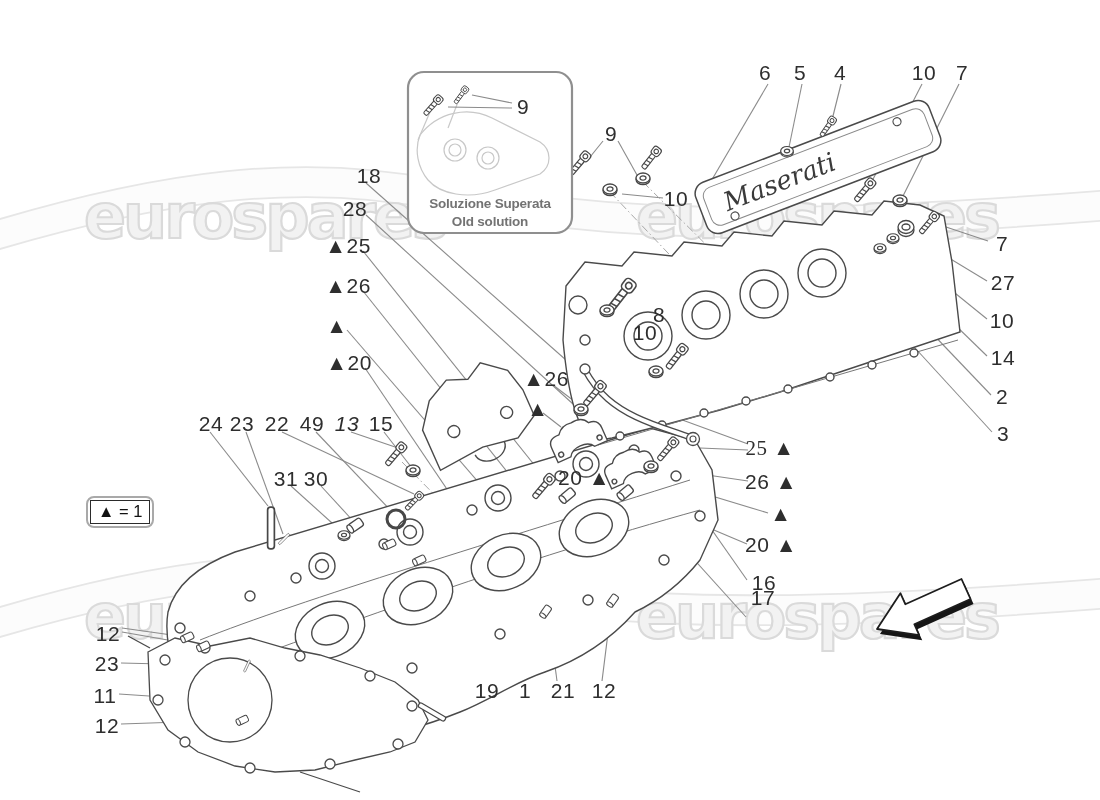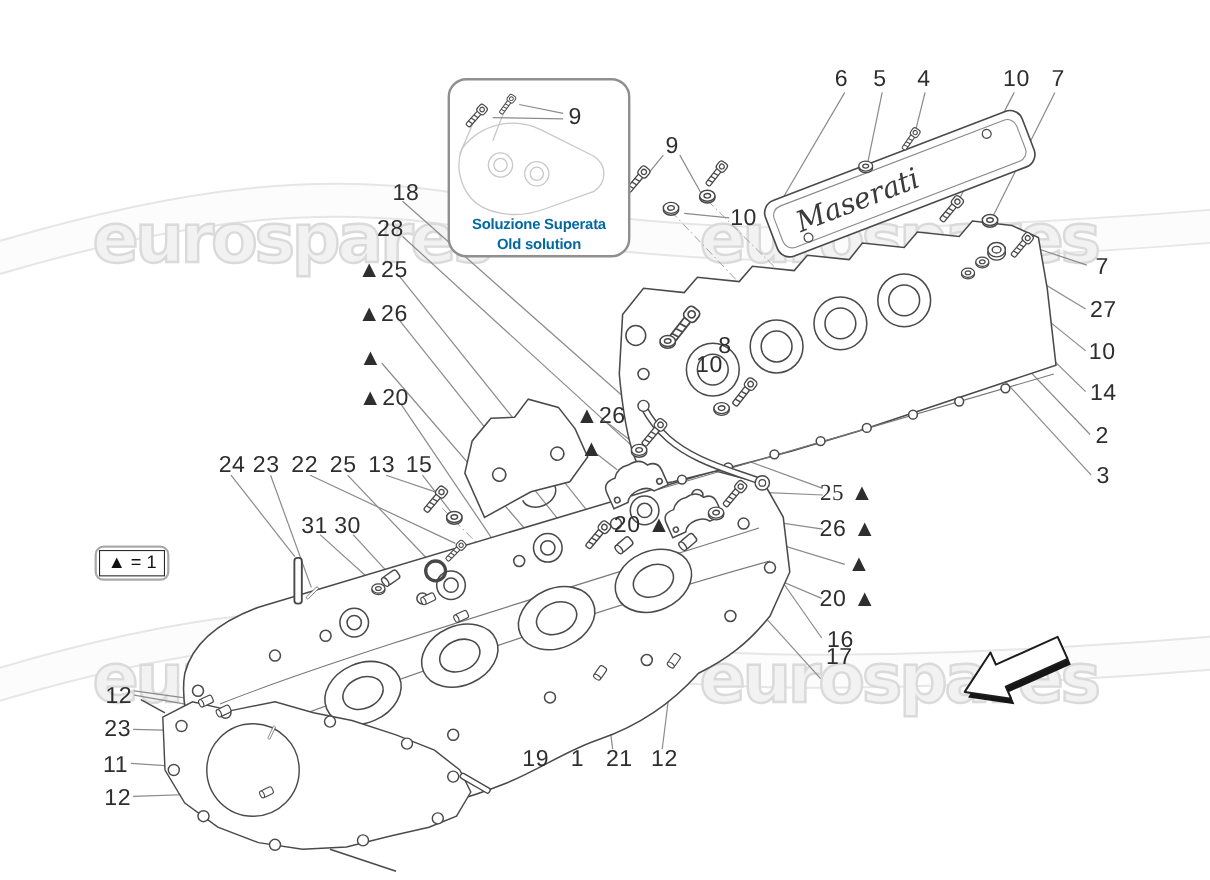--- a/index.html
+++ b/index.html
@@ -8,21 +8,21 @@
   .layer{position:absolute;left:0;top:0;width:1100px;height:800px;}
   
   .wm{position:absolute;font-family:"DejaVu Sans",sans-serif;font-weight:bold;
       font-size:62px;letter-spacing:-3px;color:#f2f2f2;
       -webkit-text-stroke:2.2px #dadada;white-space:nowrap;user-select:none;}
   
   .callout{position:absolute;transform:translate(-50%,-50%);font-size:21px;color:#2e2e2e;
            white-space:nowrap;letter-spacing:.5px;line-height:1;}
   
   .inset-cap{position:absolute;left:412px;width:156px;text-align:center;font-weight:bold;
-             font-size:13.5px;color:#0369a1;letter-spacing:-.2px;}
+             font-size:13.5px;color:#737373;letter-spacing:-.2px;}
   
   .legend{position:absolute;left:86px;top:496px;background:#fff;border:2px solid #a9a9a9;
           border-radius:8px;padding:2px;}
   .legend-inner{border:1.6px solid #2b2b2b;padding:1px 7px 2px 7px;font-size:16.5px;color:#111;
                 white-space:nowrap;}
   svg{display:block;}
 </style>
 </head>
 <body>
 
@@ -355,22 +355,22 @@
       <div class="callout" style="left: 1002px; top: 396px;">2</div>
       <div class="callout" style="left: 1003px; top: 433px;">3</div>
       <div class="callout" style="left: 659px; top: 314px;">8</div>
       <div class="callout" style="left: 645px; top: 332px;">10</div>
       <div class="callout" style="left: 546px; top: 378px;">▲26</div>
       <div class="callout" style="left: 538px; top: 408px;">▲</div>
       <div class="callout" style="left: 584px; top: 477px;">20 ▲</div>
       <div class="callout" style="left: 211px; top: 423px;">24</div>
       <div class="callout" style="left: 242px; top: 423px;">23</div>
       <div class="callout" style="left: 277px; top: 423px;">22</div>
-      <div class="callout" style="left: 312px; top: 423px;">25</div>
-      <div class="callout" style="left: 347px; top: 423px;">13</div>
+      <div class="callout" style="left: 312px; top: 423px;">49</div>
+      <div class="callout" style="left: 347px; top: 423px; font-style: italic;">13</div>
       <div class="callout" style="left: 381px; top: 423px;">15</div>
       <div class="callout" style="left: 286px; top: 478px;">31</div>
       <div class="callout" style="left: 316px; top: 478px;">30</div>
       <div class="callout" style="left: 770px; top: 448px; font-family: Liberation Serif, serif;">25 ▲</div>
       <div class="callout" style="left: 771px; top: 481px;">26 ▲</div>
       <div class="callout" style="left: 781px; top: 513px;">▲</div>
       <div class="callout" style="left: 771px; top: 544px;">20 ▲</div>
       <div class="callout" style="left: 764px; top: 582px;">16</div>
       <div class="callout" style="left: 763px; top: 597px; text-align: right;">17</div>
       <div class="callout" style="left: 108px; top: 633px;">12</div>

